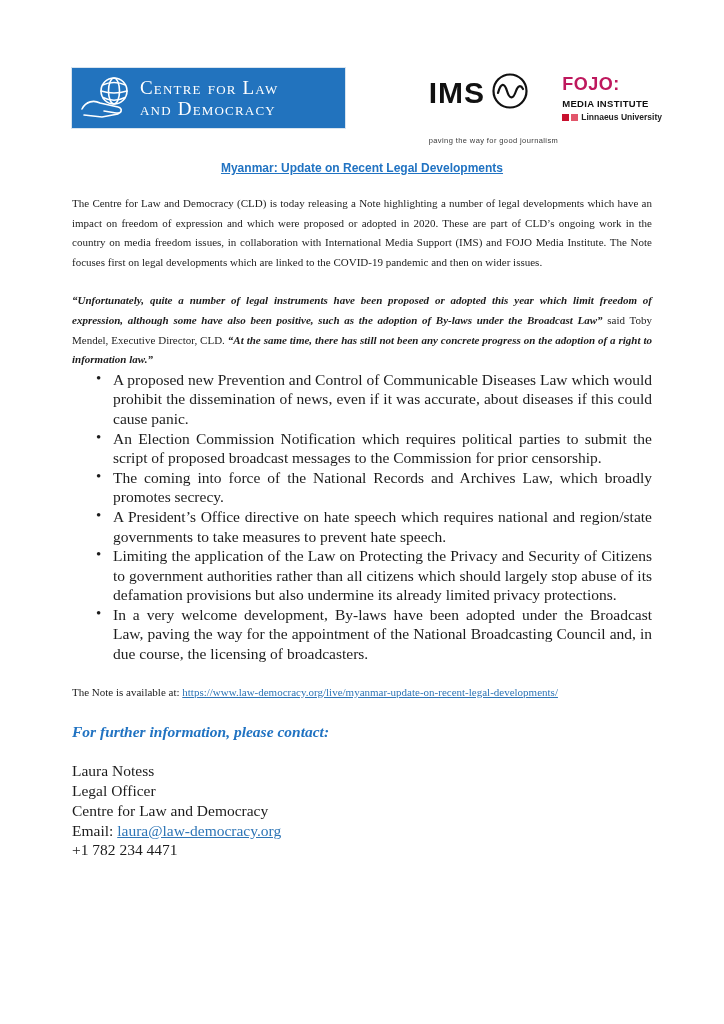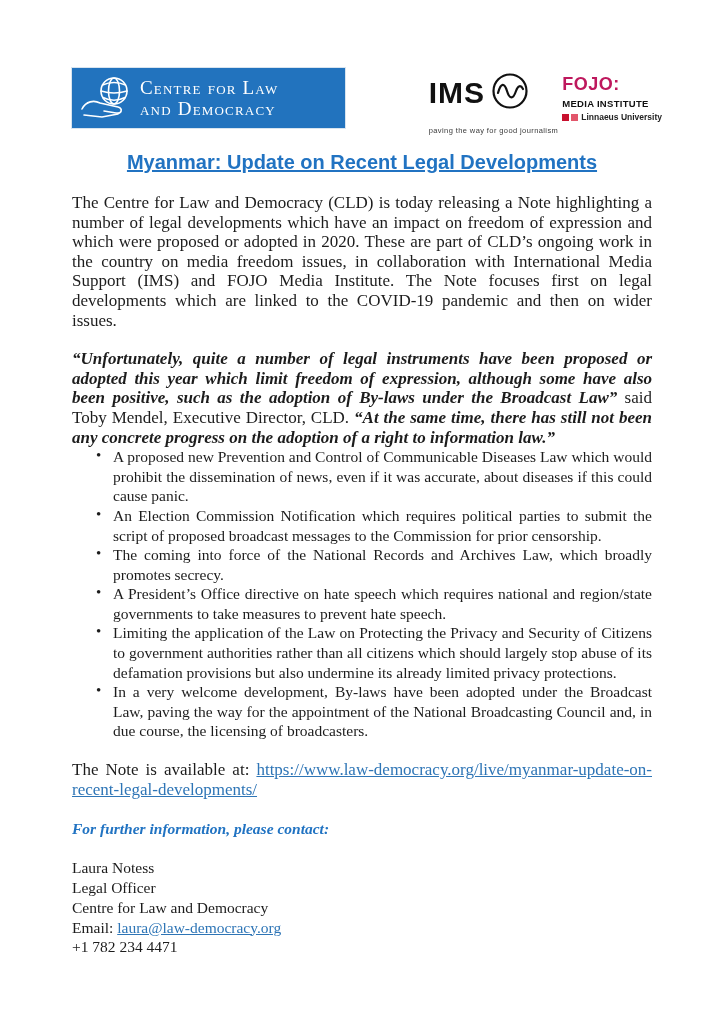--- a/index.html
+++ b/index.html
@@ -39,21 +39,21 @@
   .ims-row { display: flex; align-items: center; }
   .ims-text {
     font-family: Liberation Sans, sans-serif;
     font-weight: bold; font-size: 30px; line-height: 30px;
     color: #111; letter-spacing: 1px;
   }
   .wave-icon { margin: 0 6px 0 6px; }
   .ims-tagline {
     font-family: "Liberation Sans", sans-serif;
     font-size: 7.5px; color: #3a3a3a;
-    letter-spacing: 0.4px; margin-top: 12px; white-space: nowrap;
+    letter-spacing: 0.4px; margin-top: 22px; white-space: nowrap;
   }
   .fojo-block { display: flex; flex-direction: column; margin-left: 4px; }
   .fojo-title {
     font-family: "Liberation Sans", sans-serif;
     font-weight: bold; font-size: 18px; line-height: 24px;
     color: #be185d; letter-spacing: 0.5px;
   }
   .fojo-sub {
     font-family: "Liberation Sans", sans-serif;
     font-weight: bold; font-size: 9.5px; color: #111;
@@ -71,26 +71,26 @@
   
   .content { padding: 0 72px; }
   .dateline {
     margin-top: 38px;
     font-weight: bold; font-style: italic;
     font-size: 15.5px;
   }
   .title {
     margin-top: 16px; text-align: center;
     font-family: "Liberation Sans", sans-serif;
-    font-weight: bold; font-size: 20px;
+    font-weight: bold; font-size: 12px;
     color: #2173C2; text-decoration: underline;
   }
   .para {
     margin-top: 19px;
-    font-size: 17px; line-height: 19.6px;
+    font-size: 11px; line-height: 19.6px;
     text-align: justify;
   }
   .quote-italic { font-weight: bold; font-style: italic; }
   .quote-plain { font-weight: normal; font-style: normal; }
 
   .list-intro { margin-top: 19px; font-size: 15.5px; line-height: 19.6px; }
   ul.key-rules { list-style: none; }
   ul.key-rules li {
     position: relative;
     padding-left: 41px;

